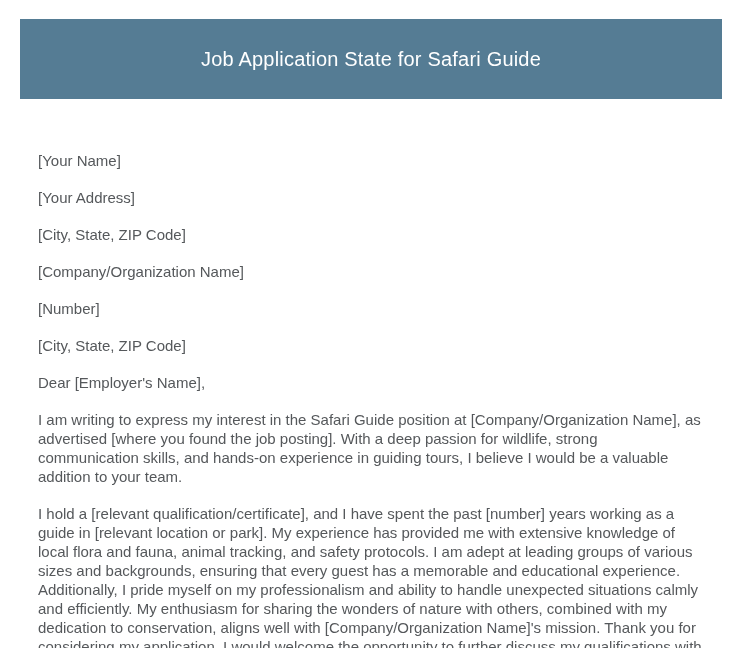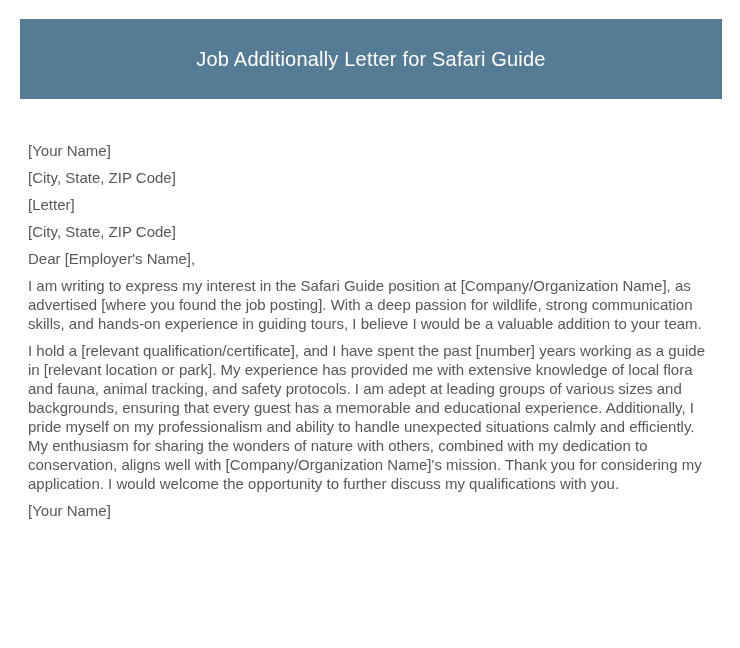--- a/index.html
+++ b/index.html
@@ -36,37 +36,39 @@
   .letter-body {
     position: absolute;
     left: 20px;
     top: 133px;
     width: 700px;
     color: #55585B;
     font-size: 15px;
     line-height: 19px;
   }
   .letter-body p {
-    margin: 8px;
+    margin: 18px;
     padding: 0;
   }
 </style>
 </head>
 <body>
 
 <div class="page">
 
   <div class="header-banner">
-    <h1>Job Additionally Letter for Safari Guide</h1>
+    <h1>Job Application State for Safari Guide</h1>
   </div>
 
   <div class="letter-body">
     <p>[Your Name]</p>
+    <p>[Your Address]</p>
     <p>[City, State, ZIP Code]</p>
-    <p>[Letter]</p>
+    <p>[Company/Organization Name]</p>
+    <p>[Number]</p>
     <p>[City, State, ZIP Code]</p>
     <p>Dear [Employer's Name],</p>
     <p>I am writing to express my interest in the Safari Guide position at [Company/Organization Name], as advertised [where you found the job posting]. With a deep passion for wildlife, strong communication skills, and hands-on experience in guiding tours, I believe I would be a valuable addition to your team.</p>
     <p>I hold a [relevant qualification/certificate], and I have spent the past [number] years working as a guide in [relevant location or park]. My experience has provided me with extensive knowledge of local flora and fauna, animal tracking, and safety protocols. I am adept at leading groups of various sizes and backgrounds, ensuring that every guest has a memorable and educational experience. Additionally, I pride myself on my professionalism and ability to handle unexpected situations calmly and efficiently. My enthusiasm for sharing the wonders of nature with others, combined with my dedication to conservation, aligns well with [Company/Organization Name]'s mission. Thank you for considering my application. I would welcome the opportunity to further discuss my qualifications with you.</p>
     <p>[Your Name]</p>
   </div>
 
 </div>
 
 </body></html>

